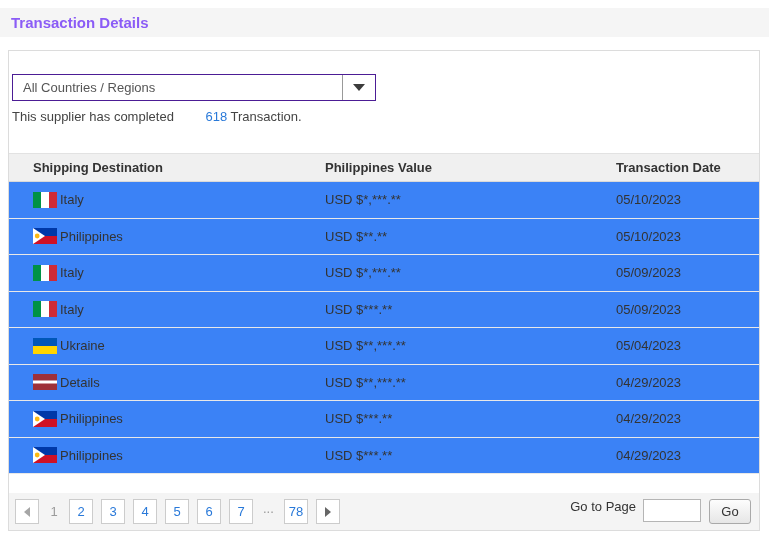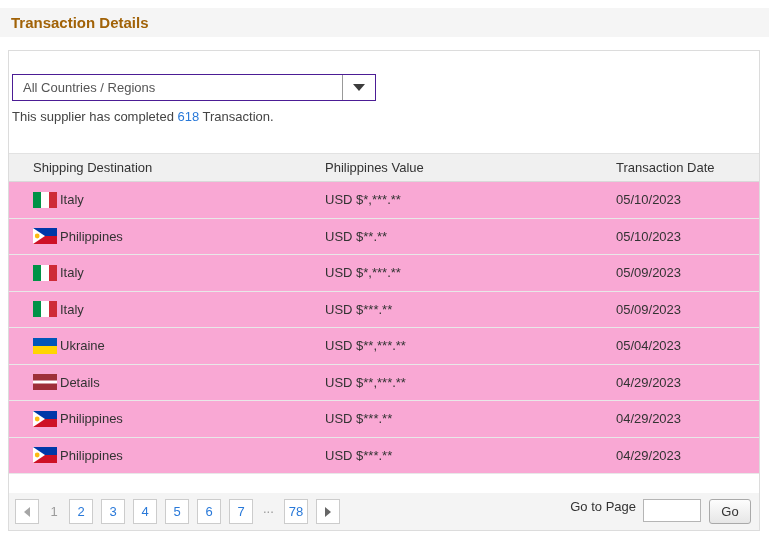--- a/index.html
+++ b/index.html
@@ -1,37 +1,37 @@
 <!DOCTYPE html>
 <html><head>
 <meta charset="utf-8">
 <style>
   * { margin:0; padding:0; box-sizing:border-box; }
   html,body { width:769px; height:535px; background:#fff; font-family:"Liberation Sans","DejaVu Sans",sans-serif; color:#333; }
   body { position:relative; overflow:hidden; }
 
   .title-bar { position:absolute; top:8px; left:0; width:769px; height:29px; background:#f5f5f5; display:flex; align-items:center; padding-left:11px; }
-  .title-bar h2 { font-size:15px; font-weight:bold; color:#a16207; }
+  .title-bar h2 { font-size:15px; font-weight:bold; color:#8b5cf6; }
 
   .panel { position:absolute; top:50px; left:8px; width:752px; height:481px; background:#fff; border:1px solid #dcdcdc; }
 
   
   .dropdown { position:absolute; top:23px; left:3px; width:364px; height:27px; border:1px solid #4c1d95; background:#fff; display:flex; cursor:pointer; }
   .dropdown .dd-value { flex:1; display:flex; align-items:center; padding-left:10px; font-size:13px; color:#555; }
   .dropdown .dd-arrow-box { width:33px; border-left:1px solid #999; display:flex; align-items:center; justify-content:center; }
   .tri-down { width:0; height:0; border-left:6px solid transparent; border-right:6px solid transparent; border-top:7px solid #3c3c3c; }
 
   
   .summary { position:absolute; top:58px; left:3px; font-size:13px; color:#444; }
-  .link { color:#2979d9; cursor:pointer; }
+  .link { color:#2979d9; cursor:pointer;margin-left:28px; }
 
   
   .ttable { position:absolute; top:102px; left:0; width:750px; }
-  .thead { display:flex; height:29px; background:#f0f0f0; border-top:1px solid #e2e2e2; border-bottom:1px solid #d9d9d9; align-items:center; font-weight:normal; font-size:13px; color:#333; }
-  .trow { display:flex; height:36.5px; align-items:center; border-bottom:1px solid #e8e8e8; font-size:13px; color:#333; background:#f9a8d4; }
+  .thead { display:flex; height:29px; background:#f0f0f0; border-top:1px solid #e2e2e2; border-bottom:1px solid #d9d9d9; align-items:center; font-weight:bold; font-size:13px; color:#333; }
+  .trow { display:flex; height:36.5px; align-items:center; border-bottom:1px solid #e8e8e8; font-size:13px; color:#333; background:#3b82f6; }
   .c1 { width:316px; padding-left:24px; display:flex; align-items:center; }
   .c2 { width:291px; }
   .c3 { flex:1; }
   .flag { width:24px; height:16px; display:inline-flex; margin-right:3px; flex:none; }
   .flag svg { display:block; }
 
   
   .pagebar { position:absolute; left:0; bottom:0; width:750px; height:37px; background:#f4f4f4; display:flex; align-items:center; padding:0 8px 0 6px; }
   .pbtn { min-width:24px; height:25px; padding:0 4px; background:#fff; border:1px solid #ccc; display:flex; align-items:center; justify-content:center; font-size:13px; color:#2979d9; margin-right:8px; cursor:pointer; }
   .pcurrent { min-width:14px; height:25px; display:flex; align-items:center; justify-content:center; font-size:13px; color:#9b9b9b; margin-right:8px; }

